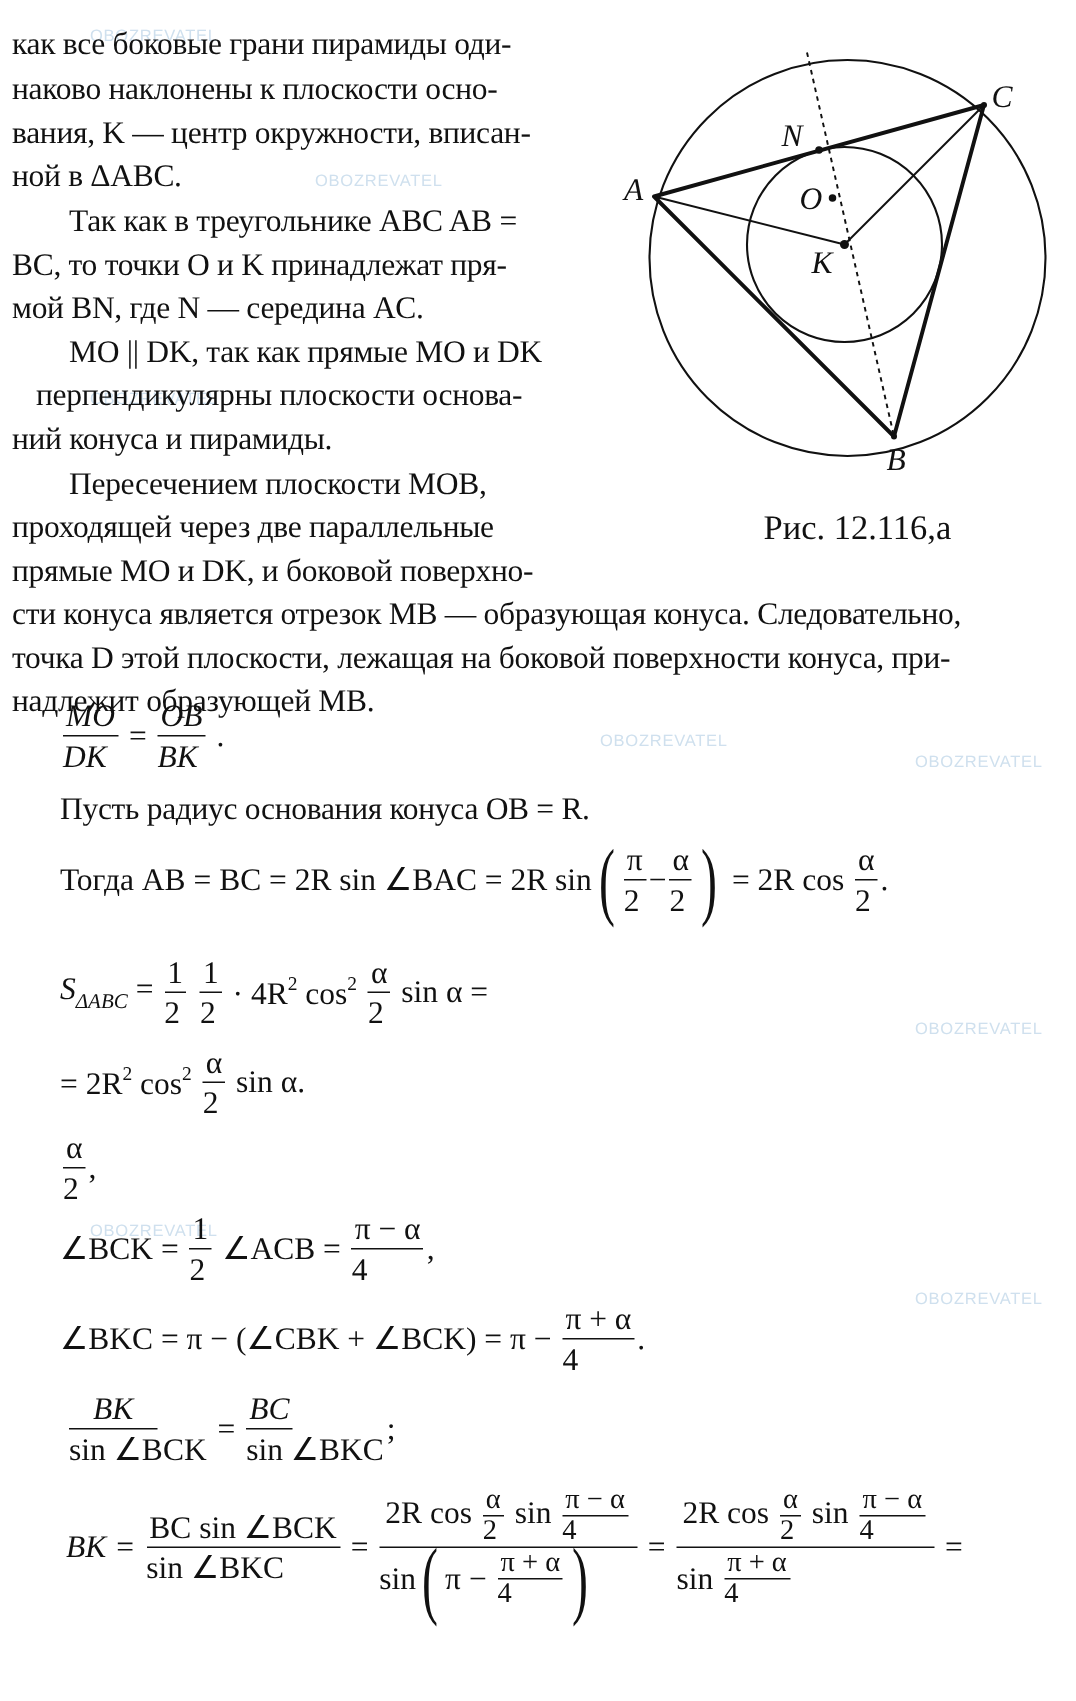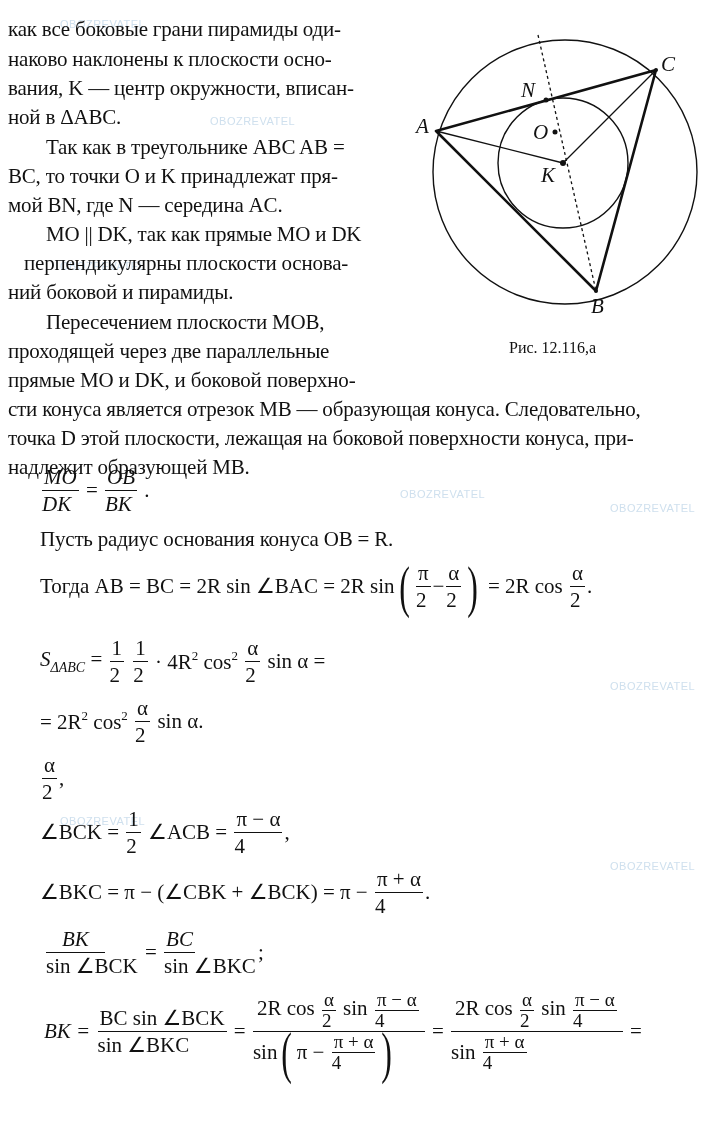--- a/index.html
+++ b/index.html
@@ -7,21 +7,21 @@
        font-family:"Liberation Serif","DejaVu Serif",serif;}
   .ln{position:absolute;font-size:21px;line-height:24px;white-space:nowrap;letter-spacing:-0.2px;}
   .m{position:absolute;font-size:21px;white-space:nowrap;font-family:"Liberation Serif",serif;}
   i{font-style:italic;}
   .frac{display:inline-flex;flex-direction:column;align-items:flex-start;vertical-align:middle;margin:0 2px;}
   .frac .n{border-bottom:1.6px solid #111;padding:0 2px;line-height:26px;}
   .frac .d{line-height:26px;}
   .par{font-size:58px;font-weight:lighter;vertical-align:middle;line-height:40px;display:inline-block;transform:scaleX(0.55);}
   sup{font-size:13px;vertical-align:9px;}
   sub{font-size:14px;vertical-align:-6px;}
-  .caption{position:absolute;font-size:16px;}
+  .caption{position:absolute;font-size:23px;}
   svg{position:absolute;left:0;top:0;}
   .wm{position:absolute;color:#cfe0ee;font-family:"Liberation Sans",sans-serif;font-size:11px;letter-spacing:0.5px;}
 </style>
 </head>
 <body>
 
 <div class="wm" style="left:60px;top:18px;">OBOZREVATEL</div>
 <div class="wm" style="left:210px;top:115px;">OBOZREVATEL</div>
 <div class="wm" style="left:60px;top:260px;">OBOZREVATEL</div>
 <div class="wm" style="left:400px;top:488px;">OBOZREVATEL</div>
@@ -34,21 +34,21 @@
 <div class="ln" style="left:8px;top:47px;">наково наклонены к плоскости осно-</div>
 <div class="ln" style="left:8px;top:76px;">вания, K — центр окружности, вписан-</div>
 <div class="ln" style="left:8px;top:105px;">ной в ΔABC.</div>
 
 <div class="ln" style="left:46px;top:135px;">Так как в треугольнике ABC AB =</div>
 <div class="ln" style="left:8px;top:164px;">BC, то точки O и K принадлежат пря-</div>
 <div class="ln" style="left:8px;top:193px;">мой BN, где N — середина AC.</div>
 
 <div class="ln" style="left:46px;top:222px;">MO || DK, так как прямые MO и DK</div>
 <div class="ln" style="left:24px;top:251px;">перпендикулярны плоскости основа-</div>
-<div class="ln" style="left:8px;top:280px;">ний боковой и пирамиды.</div>
+<div class="ln" style="left:8px;top:280px;">ний конуса и пирамиды.</div>
 
 <div class="ln" style="left:46px;top:310px;">Пересечением плоскости MOB,</div>
 <div class="ln" style="left:8px;top:339px;">проходящей через две параллельные</div>
 <div class="ln" style="left:8px;top:368px;">прямые MO и DK, и боковой поверхно-</div>
 <div class="ln" style="left:8px;top:397px;">сти конуса является отрезок MB — образующая конуса. Следовательно,</div>
 <div class="ln" style="left:8px;top:426px;">точка D этой плоскости, лежащая на боковой поверхности конуса, при-</div>
 <div class="ln" style="left:8px;top:455px;">надлежит образующей MB.</div>
 
 <svg width="717" height="340" viewBox="0 0 717 340">
   <circle cx="565" cy="172" r="132" fill="none" stroke="#111" stroke-width="1.4"></circle>

